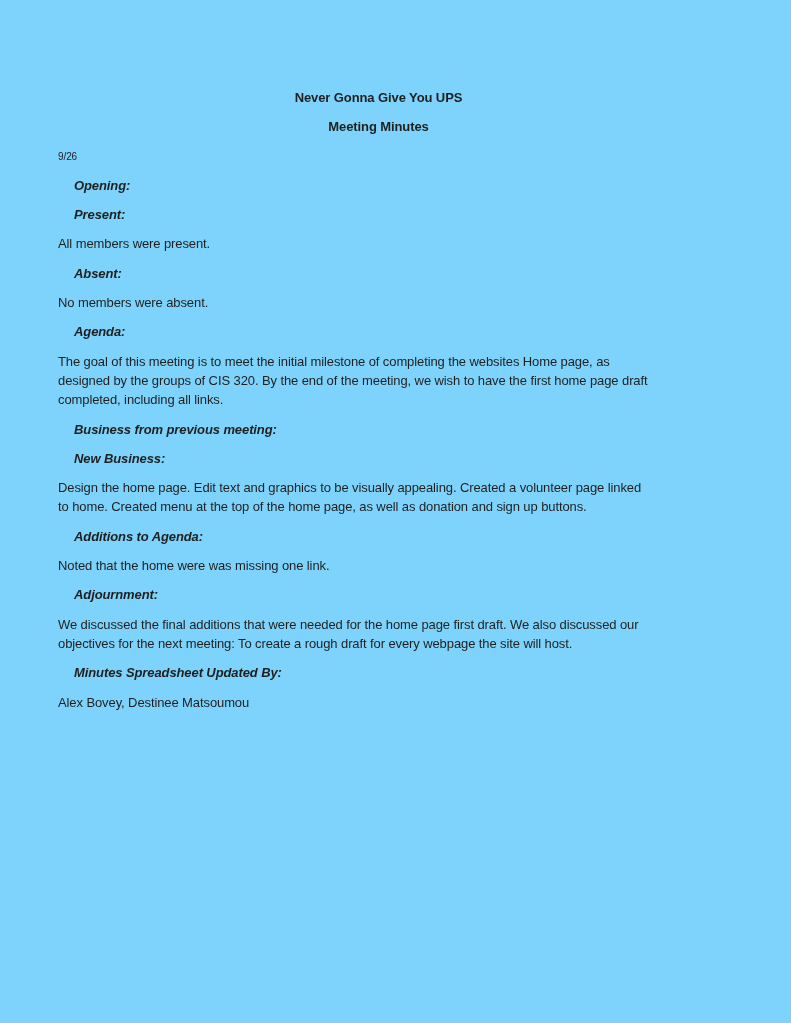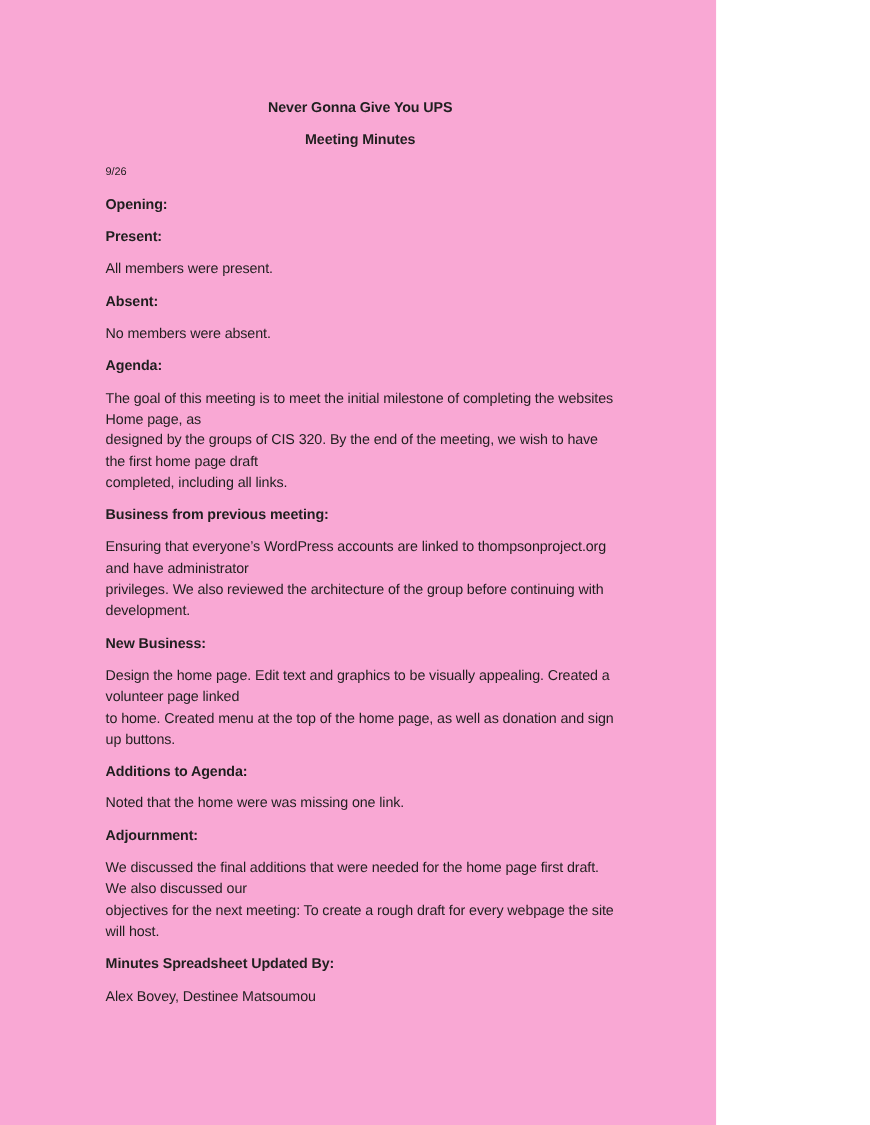--- a/index.html
+++ b/index.html
@@ -9,24 +9,24 @@
   }
   body {
     width: 791px;
     height: 1023px;
     font-family: "Liberation Sans", sans-serif;
     color: #1f1f1f;
     overflow: hidden;
   }
   .page {
     box-sizing: border-box;
-    width: 651px;
+    width: 791px;
     height: 1023px;
-    padding: 88px 92px 40px 96px;
-    background: #f9a8d4;
+    padding: 88px 92px 40px 58px;
+    background: #7dd3fc;
   }
   .title-line {
     font-size: 13px;
     font-weight: bold;
     text-align: center;
     line-height: 19.3px;
     letter-spacing: -0.1px;
     margin: 0 0 10px 0;
   }
   .date-line {
@@ -34,21 +34,22 @@
     font-weight: normal;
     line-height: 19.3px;
     letter-spacing: -0.1px;
     margin: 0 0 10px 0;
   }
   .section-heading {
     font-size: 13px;
     font-weight: bold;
     line-height: 19.3px;
     letter-spacing: -0.1px;
-    margin: 0 0 10px 0;
+    margin: 0 0 10px 16px;
+    font-style: italic;
   }
   .section-body {
     font-size: 13px;
     font-weight: normal;
     line-height: 19.3px;
     letter-spacing: -0.1px;
     margin: 0 0 10px 0;
     white-space: pre-line;
   }
 </style>
@@ -77,22 +78,20 @@
 
   <div>
     <p class="section-heading">Agenda:</p>
     <p class="section-body">The goal of this meeting is to meet the initial milestone of completing the websites Home page, as
 designed by the groups of CIS 320. By the end of the meeting, we wish to have the first home page draft
 completed, including all links.</p>
   </div>
 
   <div>
     <p class="section-heading">Business from previous meeting:</p>
-    <p class="section-body">Ensuring that everyone’s WordPress accounts are linked to thompsonproject.org and have administrator
-privileges. We also reviewed the architecture of the group before continuing with development.</p>
   </div>
 
   <div>
     <p class="section-heading">New Business:</p>
     <p class="section-body">Design the home page. Edit text and graphics to be visually appealing. Created a volunteer page linked
 to home. Created menu at the top of the home page, as well as donation and sign up buttons.</p>
   </div>
 
   <div>
     <p class="section-heading">Additions to Agenda:</p>

